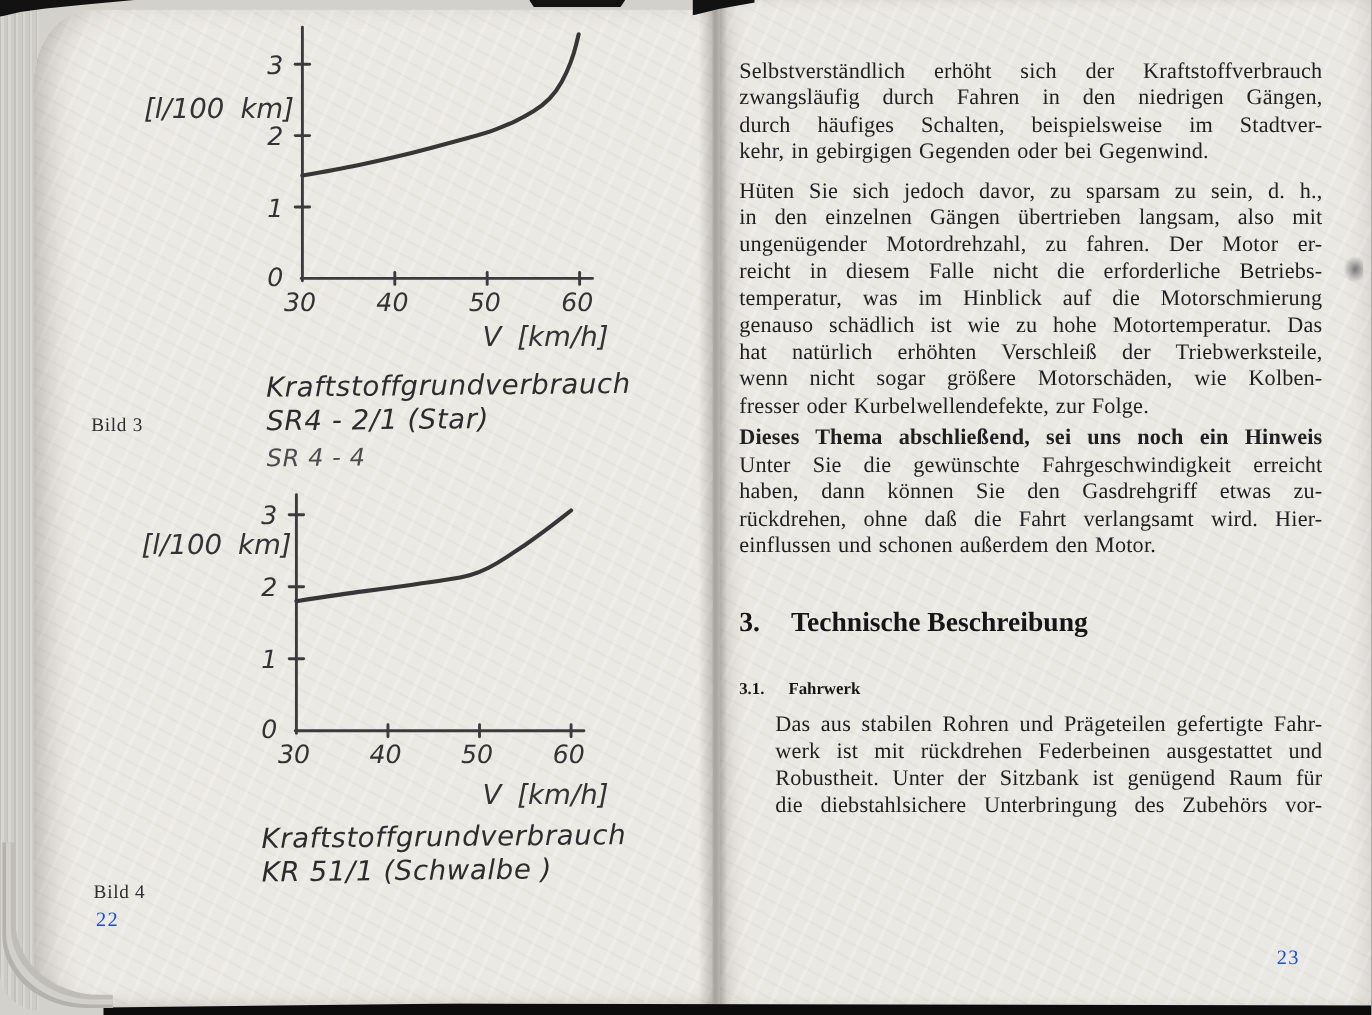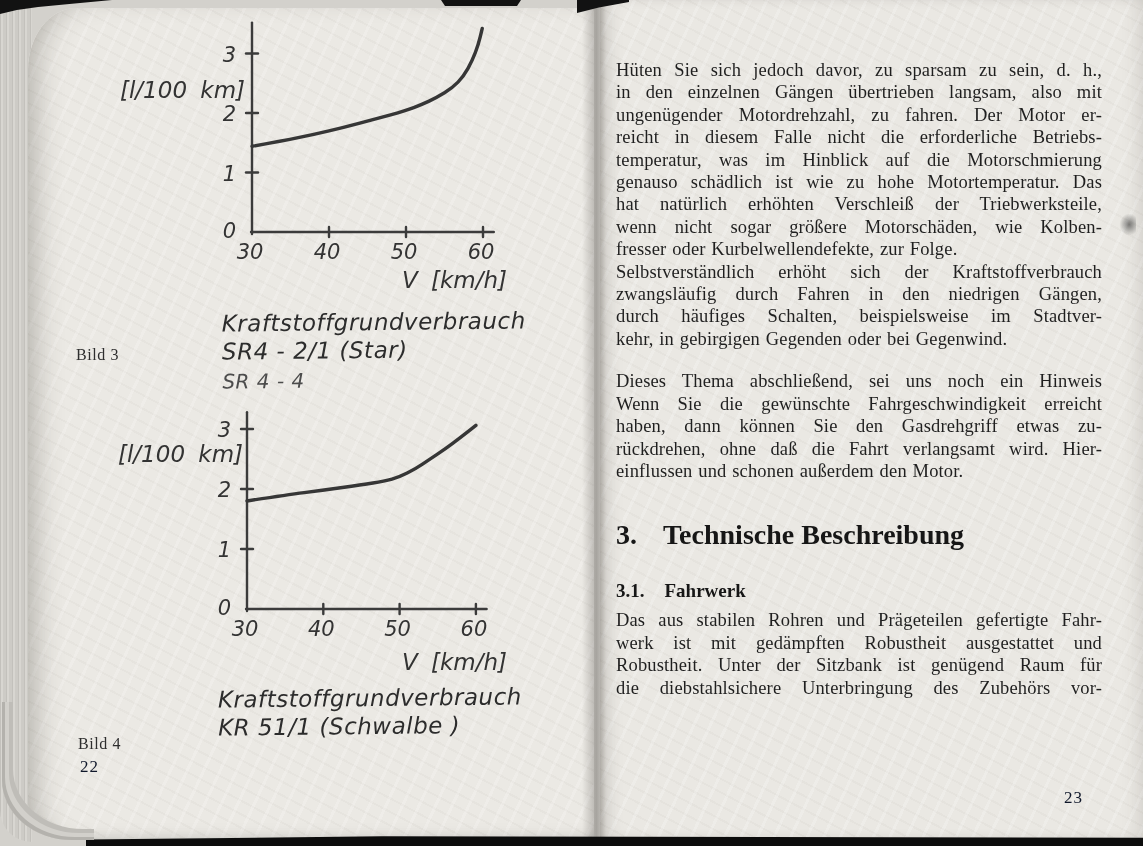--- a/index.html
+++ b/index.html
@@ -47,31 +47,31 @@
   svg.chart .curve{fill:none;stroke:#363636;stroke-width:3.4;stroke-linejoin:round;stroke-linecap:round;}
   svg.chart text{fill:#333;}
   svg.chart .tick{font:italic 21px "DejaVu Sans",sans-serif;}
   svg.chart .axlabel{font:italic 23px "DejaVu Sans",sans-serif;word-spacing:6px;}
 
   
   .caption{position:absolute;font:italic 23px "DejaVu Sans",sans-serif;color:#2c2c2c;
     line-height:28px;letter-spacing:.5px;transform:rotate(-.6deg);}
   .caption .sub{font-size:20px;color:#4c4c4c;margin-top:2px;}
   .bild{position:absolute;font:16px "Liberation Serif",serif;color:#2e2e2e;letter-spacing:.6px;}
-  .pagenum{position:absolute;font:17px "Liberation Serif",serif;color:#0f172a;letter-spacing:1px;}
+  .pagenum{position:absolute;font:17px "Liberation Serif",serif;color:#1d4ed8;letter-spacing:1px;}
 
   
   .body-text{position:absolute;left:616px;top:49px;width:486px;color:#1f1f1f;
     font-family:"Liberation Serif",serif;font-size:18.5px;}
   .body-text .line{line-height:22.4px;text-align:justify;text-align-last:justify;
     white-space:normal;word-spacing:1px;letter-spacing:.15px;}
   .body-text .line.last{text-align-last:left;}
-  .body-text .h1{font-weight:bold;font-size:28px;line-height:26px;color:#161616;}
+  .body-text .h1{font-weight:bold;font-size:23px;line-height:26px;color:#161616;}
   .body-text .h1 .hnum{margin-right:26px;}
-  .body-text .h2{font-weight:bold;font-size:19px;line-height:24px;color:#161616;}
+  .body-text .h2{font-weight:bold;font-size:14px;line-height:24px;color:#161616;}
   .body-text .h2 .hnum{margin-right:20px;}
 </style>
 </head>
 <body>
 
 <div class="scan">
   <div class="edge-stripes"></div>
   <div class="page-left"></div>
   <div class="page-right"></div>
   <div class="gutter"></div>
@@ -127,51 +127,51 @@
     </svg>
   <div class="caption" style="left:218px;top:684px">
     <div>Kraftstoffgrundverbrauch</div>
     <div>KR 51/1 (Schwalbe )</div>
   </div>
   <div class="bild" style="left:78px;top:735px">Bild 4</div>
 
   <div class="pagenum" style="left:80px;top:757px">22</div>
 
   <div class="body-text">
+      <div style="margin-top: 0px;">
+        <div class="line">Selbstverständlich erhöht sich der Kraftstoffverbrauch</div>
+        <div class="line">zwangsläufig durch Fahren in den niedrigen Gängen,</div>
+        <div class="line">durch häufiges Schalten, beispielsweise im Stadtver-</div>
+        <div class="line last">kehr, in gebirgigen Gegenden oder bei Gegenwind.</div>
+      </div>
       <div style="margin-top: 10px;">
         <div class="line">Hüten Sie sich jedoch davor, zu sparsam zu sein, d. h.,</div>
         <div class="line">in den einzelnen Gängen übertrieben langsam, also mit</div>
         <div class="line">ungenügender Motordrehzahl, zu fahren. Der Motor er-</div>
         <div class="line">reicht in diesem Falle nicht die erforderliche Betriebs-</div>
         <div class="line">temperatur, was im Hinblick auf die Motorschmierung</div>
         <div class="line">genauso schädlich ist wie zu hohe Motortemperatur. Das</div>
         <div class="line">hat natürlich erhöhten Verschleiß der Triebwerksteile,</div>
         <div class="line">wenn nicht sogar größere Motorschäden, wie Kolben-</div>
         <div class="line last">fresser oder Kurbelwellendefekte, zur Folge.</div>
       </div>
-      <div style="margin-top: 0px;">
-        <div class="line">Selbstverständlich erhöht sich der Kraftstoffverbrauch</div>
-        <div class="line">zwangsläufig durch Fahren in den niedrigen Gängen,</div>
-        <div class="line">durch häufiges Schalten, beispielsweise im Stadtver-</div>
-        <div class="line last">kehr, in gebirgigen Gegenden oder bei Gegenwind.</div>
-      </div>
-      <div style="margin-top: 20px;">
+      <div style="margin-top: 4px; font-weight: bold;">
         <div class="line">Dieses Thema abschließend, sei uns noch ein Hinweis</div>
       </div>
       <div style="margin-top: 0px;">
-        <div class="line">Wenn Sie die gewünschte Fahrgeschwindigkeit erreicht</div>
+        <div class="line">Unter Sie die gewünschte Fahrgeschwindigkeit erreicht</div>
         <div class="line">haben, dann können Sie den Gasdrehgriff etwas zu-</div>
         <div class="line">rückdrehen, ohne daß die Fahrt verlangsamt wird. Hier-</div>
         <div class="line last">einflussen und schonen außerdem den Motor.</div>
       </div>
       <div class="h1" style="margin-top: 40px;"><span class="hnum">3.</span><span>Technische Beschreibung</span></div>
       <div class="h2" style="margin-top: 31px;"><span class="hnum">3.1.</span><span>Fahrwerk</span></div>
-      <div style="margin-top: 6px;">
+      <div style="margin-top: 6px; margin-left: 30px;">
         <div class="line">Das aus stabilen Rohren und Prägeteilen gefertigte Fahr-</div>
-        <div class="line">werk ist mit gedämpften Robustheit ausgestattet und</div>
+        <div class="line">werk ist mit rückdrehen Federbeinen ausgestattet und</div>
         <div class="line">Robustheit. Unter der Sitzbank ist genügend Raum für</div>
         <div class="line">die diebstahlsichere Unterbringung des Zubehörs vor-</div>
       </div>
     </div>
   <div class="pagenum" style="left:1064px;top:788px">23</div>
 
   <div class="mark mark-topleft"></div>
   <div class="mark mark-topmid"></div>
   <div class="mark mark-guttertop"></div>
   <div class="mark mark-bottom"></div>

